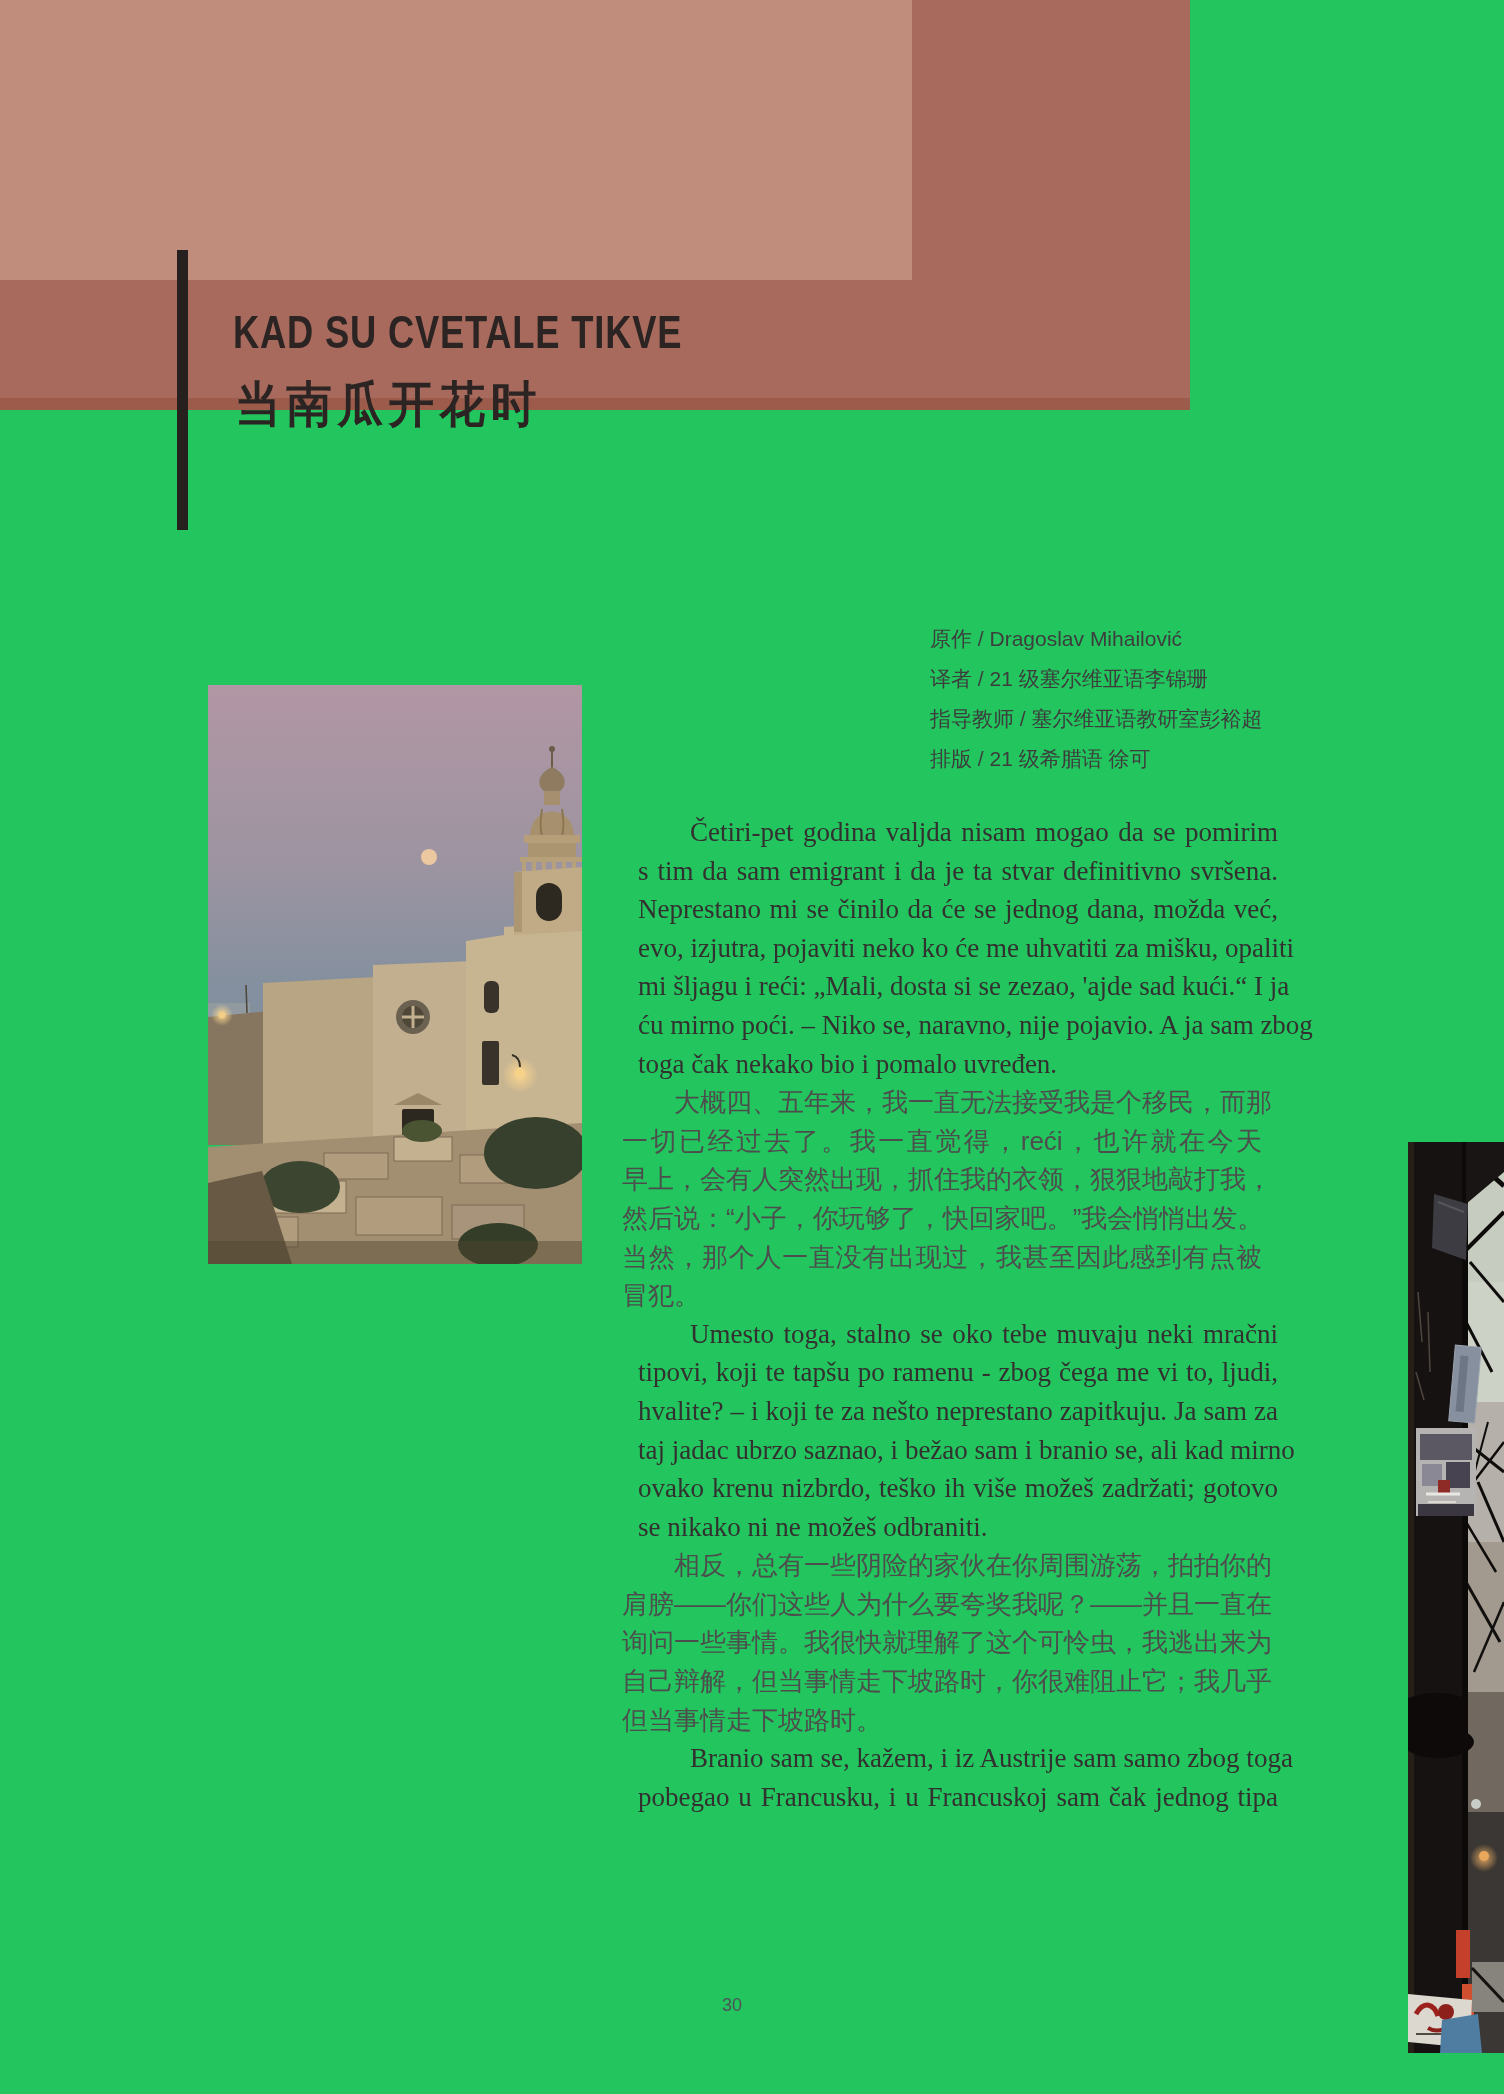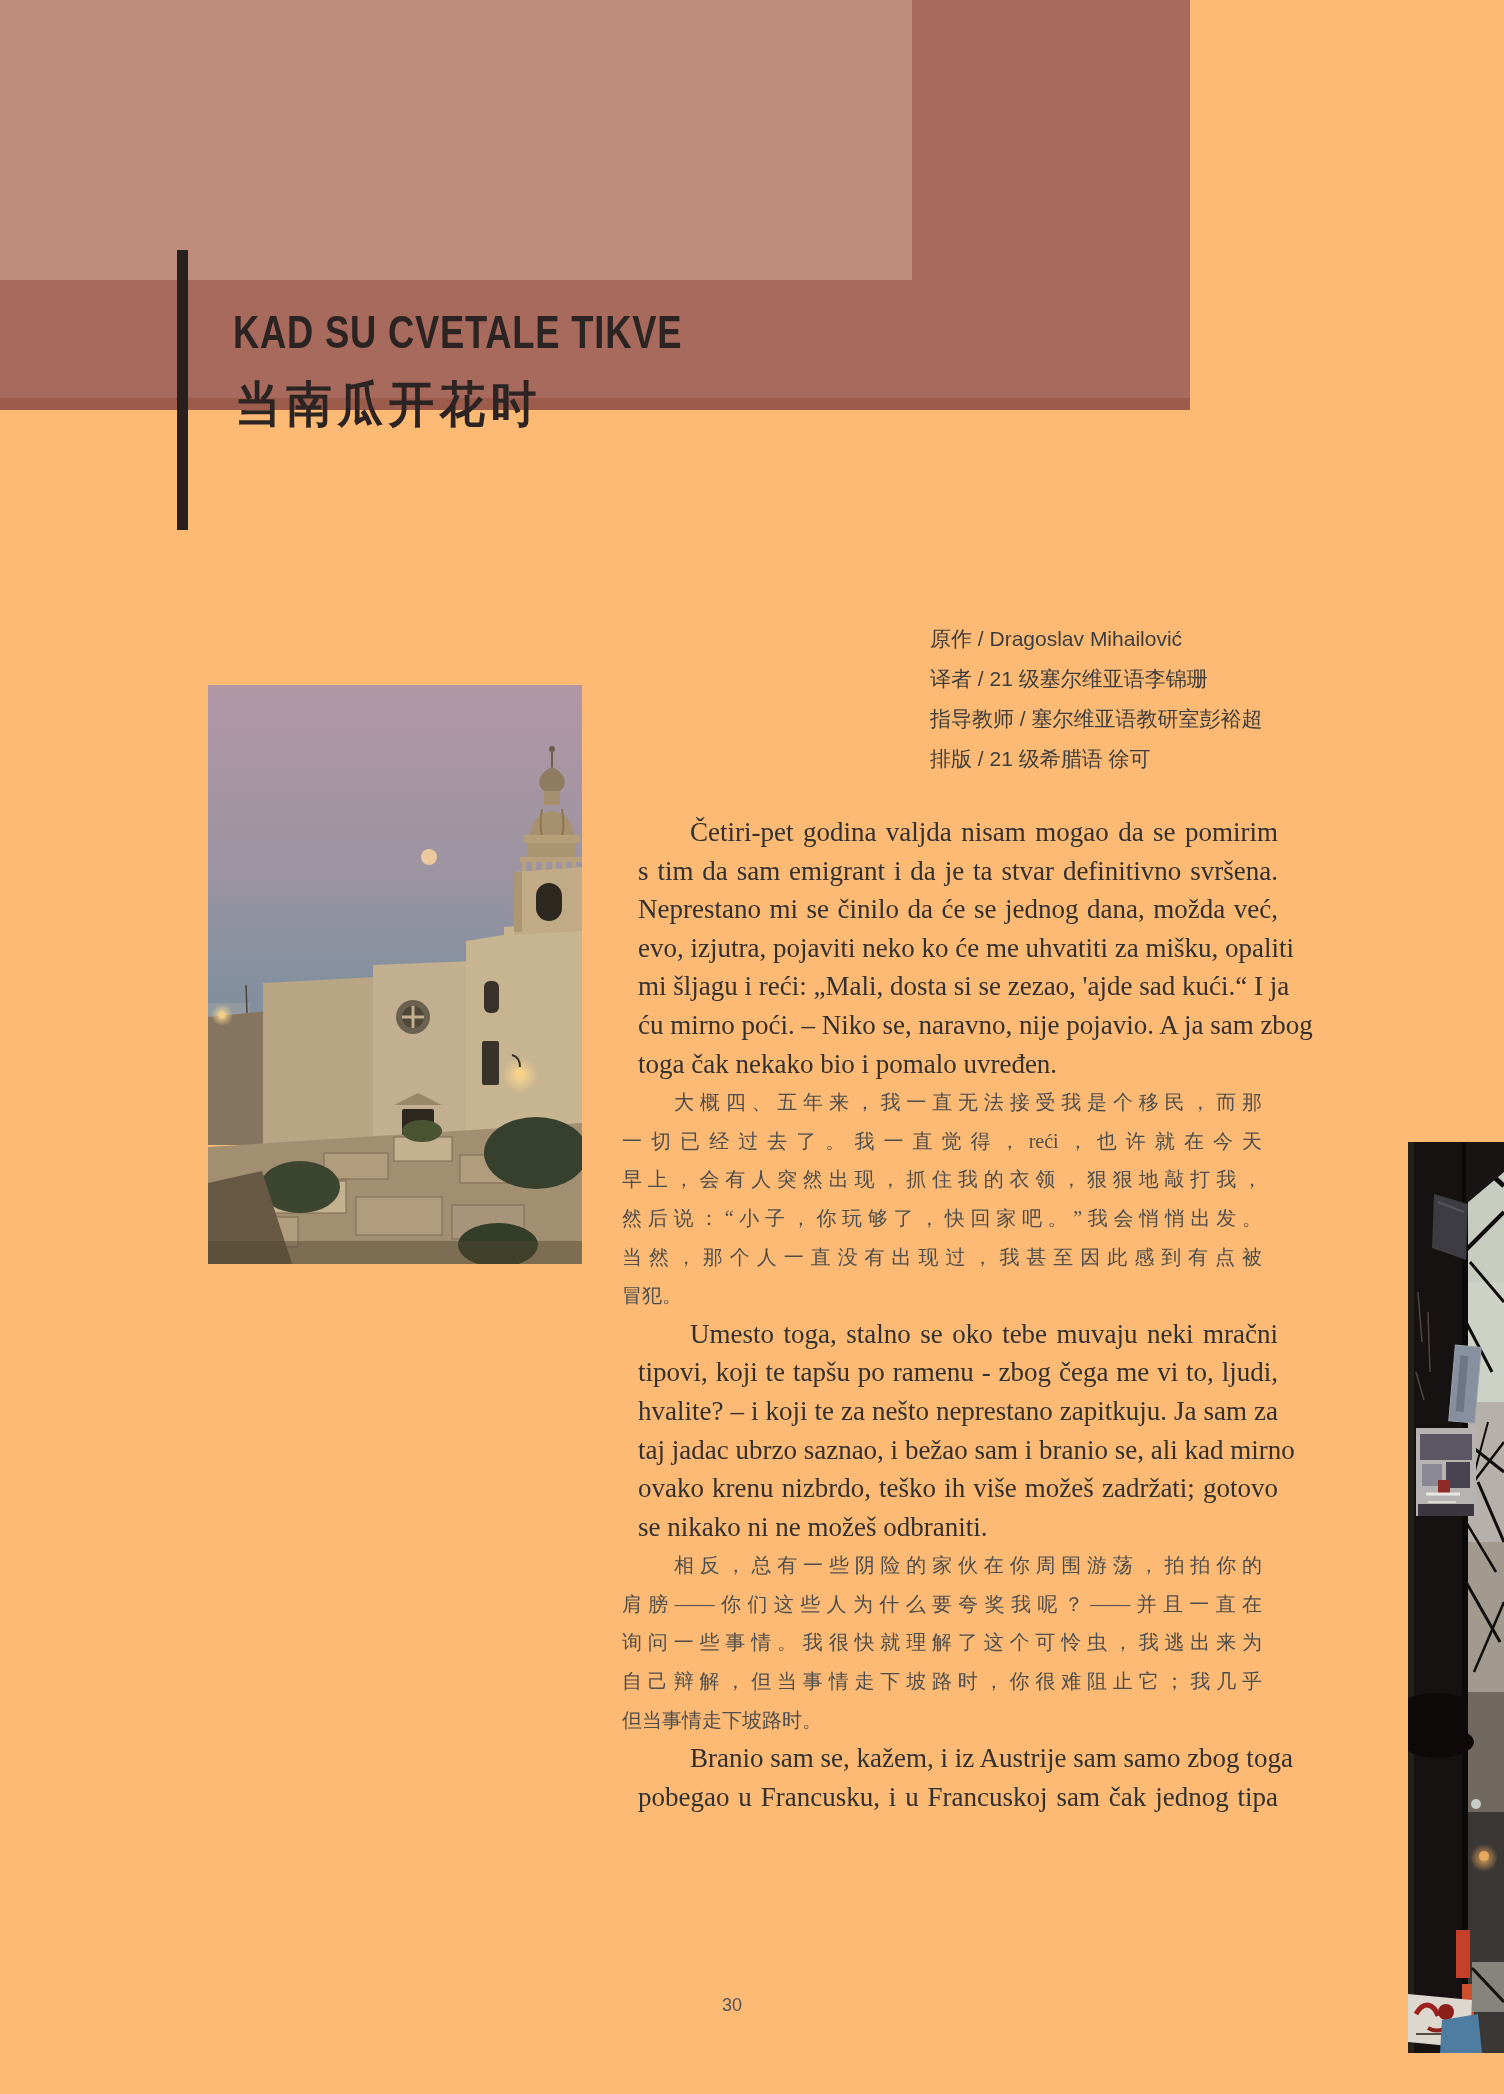--- a/index.html
+++ b/index.html
@@ -1,19 +1,19 @@
 <!DOCTYPE html>
 <html><head>
 <meta charset="utf-8">
 <style>
   * { margin:0; padding:0; box-sizing:border-box; }
   html,body { background:#ffffff; }
   .page {
     position:relative; width:1504px; height:2094px;
-    background:#fdba74; overflow:hidden;
+    background:#22c55e; overflow:hidden;
     font-family:"Liberation Sans", sans-serif;
   }
   
   .band-dark { position:absolute; left:0; top:180; width:1190px; height:410px; background:#a76a5c; }
   .band-dark-strip { position:absolute; left:0; bottom:0; width:100%; height:12px; background:#9d5c4b; }
   .band-light { position:absolute; left:0; top:250; width:912px; height:280px; background:#c08d7d; }
   .title-bar { position:absolute; left:177px; top:250px; width:11px; height:280px; background:#26201e; }
   .title-latin {
     position:absolute; left:233px; top:309px; line-height:1; white-space:nowrap;
     font-family:"Liberation Sans", sans-serif; font-weight:bold; font-size:46px;
@@ -31,21 +31,21 @@
   .photo-left  { position:absolute; left:208px; top:685px;  width:374px; height:579px; }
   .photo-right { position:absolute; left:1408px; top:1142px; width:96px;  height:911px; }
   .photo-left svg, .photo-right svg { display:block; width:100%; height:100%; }
   
   .body-col { position:absolute; left:622px; top:813px; width:640px; }
   .line {
     width:100%; line-height:38.6px; white-space:nowrap;
     text-align:justify; text-align-last:justify;
   }
   .line.sr { font-family:"Liberation Serif","DejaVu Serif",serif; font-size:27px; color:#333030;margin-left:16px; }
-  .line.zh { font-family:Liberation Serif, serif; font-size:20px; color:#4d4d4d; }
+  .line.zh { font-family:Liberation Sans, sans-serif; font-size:26px; color:#4d4d4d; }
   .line.first { padding-left:52px; }
   .line.endpara { text-align-last:left; }
   
   .page-num {
     position:absolute; left:722px; top:1995px; width:130px; text-align:left;
     font-size:18px; color:#4f5358;
   }
 </style>
 </head>
 <body>

